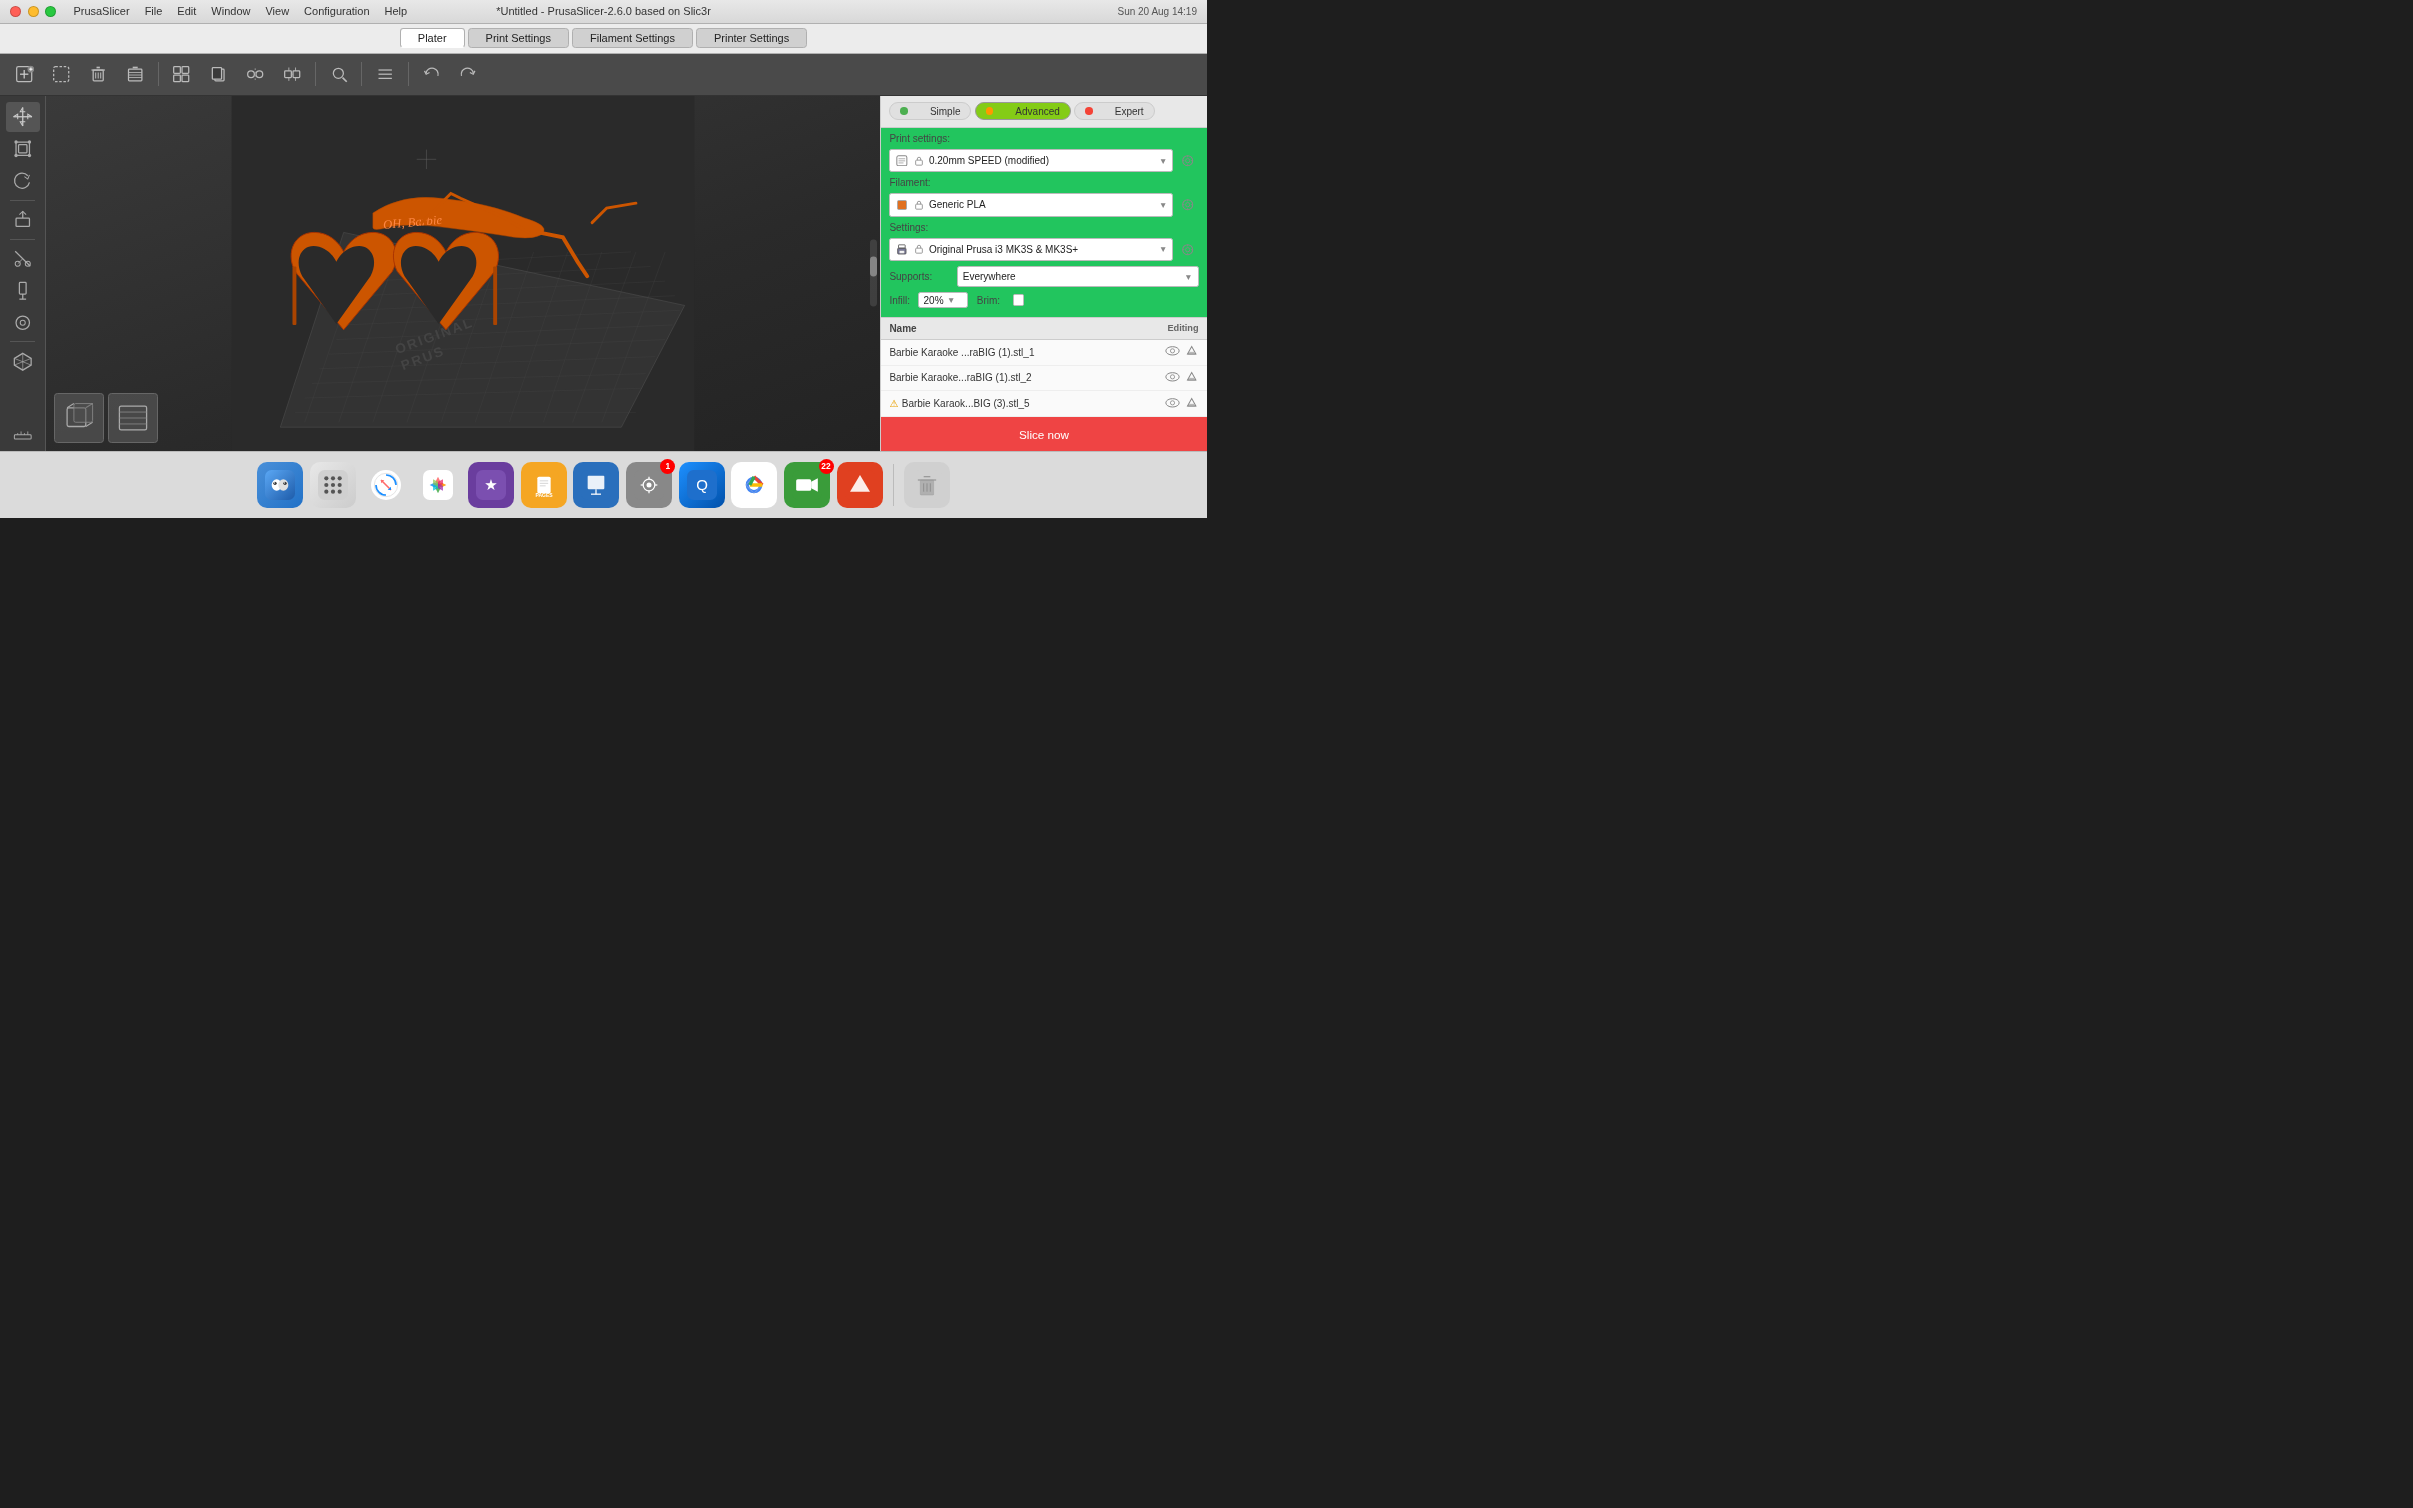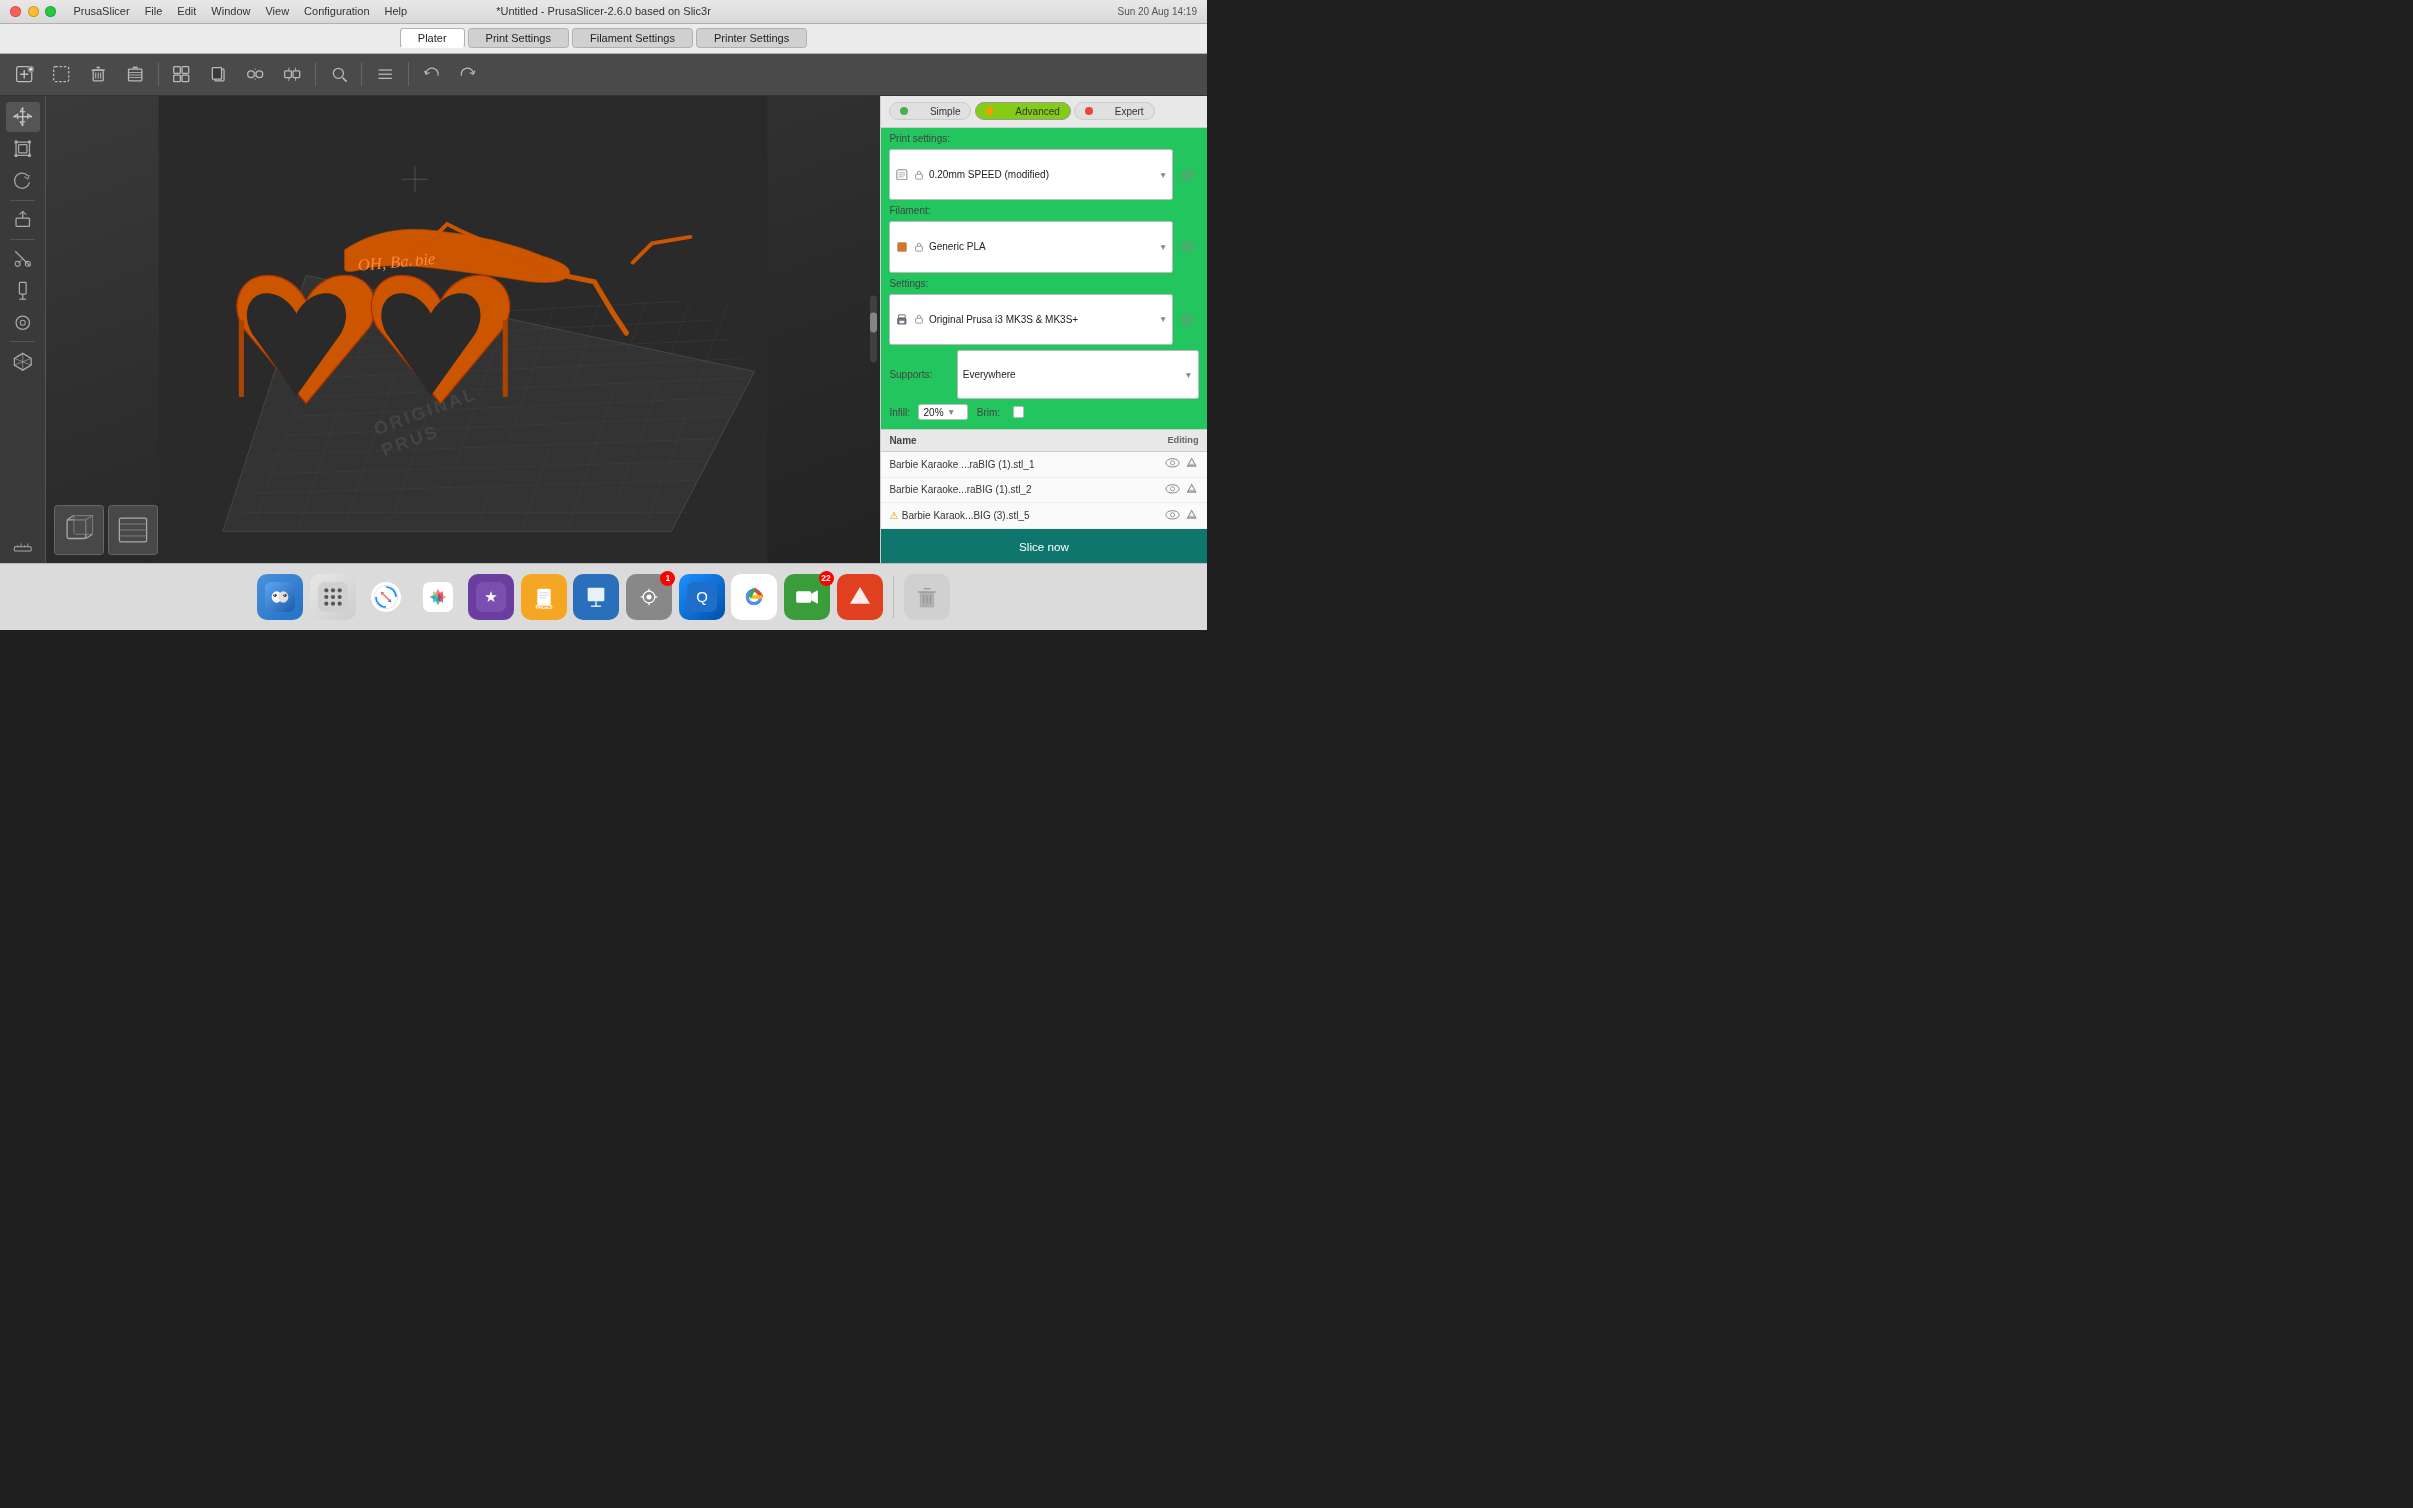--- a/index.html
+++ b/index.html
@@ -255,21 +255,21 @@
       color: #444;
       min-width: 59px;
     }
     .form-control {
       flex: 1;
       display: flex;
       align-items: center;
       background: white;
       border: 0.8px solid #bbb;
       border-radius: 2.5px;
-      padding: 18px 5px;
+      padding: 4px 5px;
       font-size: 10px;
       position: relative;
     }
     .form-control-icon {
       width: 13.4px;
       height: 13.4px;
       margin-right: 3.4px;
       display: flex;
       align-items: center;
       justify-content: center;
@@ -371,21 +371,21 @@
     .obj-row-icon {
       font-size: 13.4px;
       margin-left: 5px;
       color: #666;
       cursor: pointer;
     }
 
     
     .slice-btn {
       height: 34px;
-      background: #0f766e;
+      background: #ef4444;
       color: white;
       border: none;
       font-size: 11.7px;
       font-weight: 500;
       cursor: pointer;
       display: flex;
       align-items: center;
       justify-content: center;
       width: 100%;
     }

